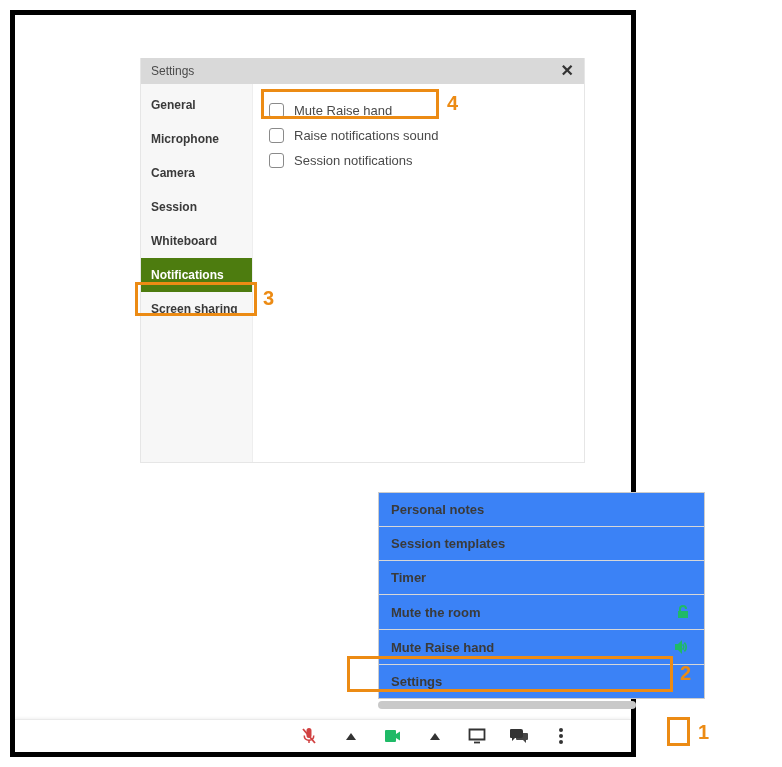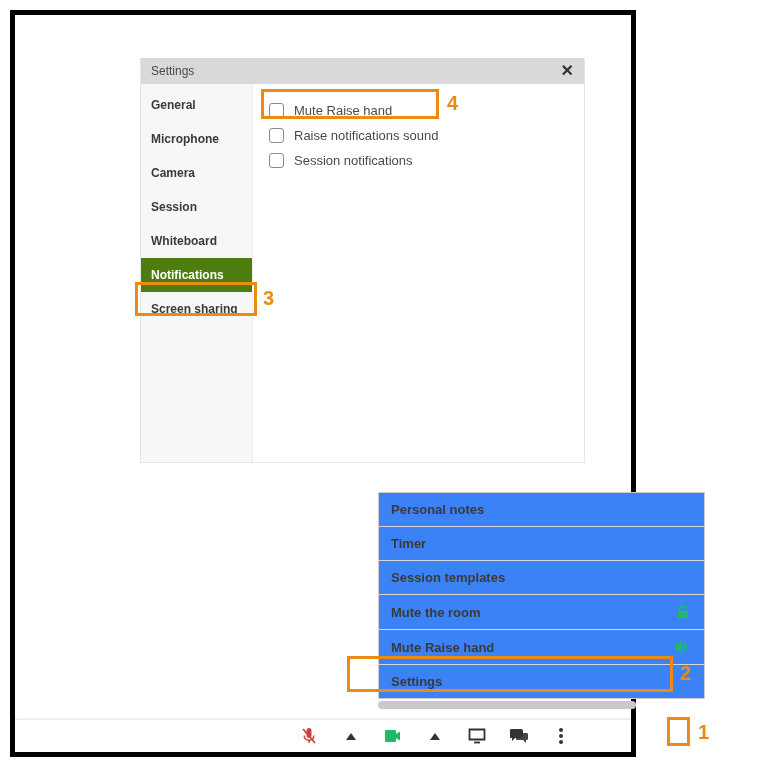--- a/index.html
+++ b/index.html
@@ -193,24 +193,24 @@
         </div>
       </div>
     </div>
   </div>
 
   <div class="context-menu">
     <div class="menu-item">
       <span>Personal notes</span>
     </div>
     <div class="menu-item">
+      <span>Session templates</span>
+    </div>
+    <div class="menu-item">
       <span>Timer</span>
-    </div>
-    <div class="menu-item">
-      <span>Session templates</span>
     </div>
     <div class="menu-item">
       <span>Mute the room</span>
       <span class="menu-icon">
         <svg width="16" height="16" viewBox="0 0 16 16">
             <path fill="#1fba67" d="M4 7V5a4 4 0 0 1 8 0h-2a2 2 0 0 0-4 0v2h7v7H3V7h1z"></path>
           </svg>
       </span>
     </div>
     <div class="menu-item">

